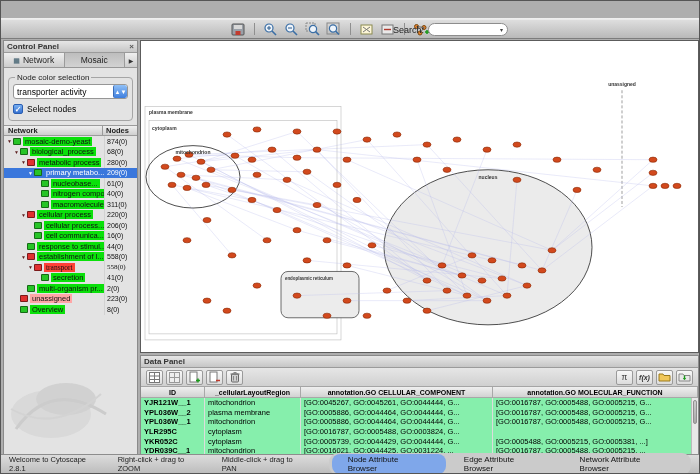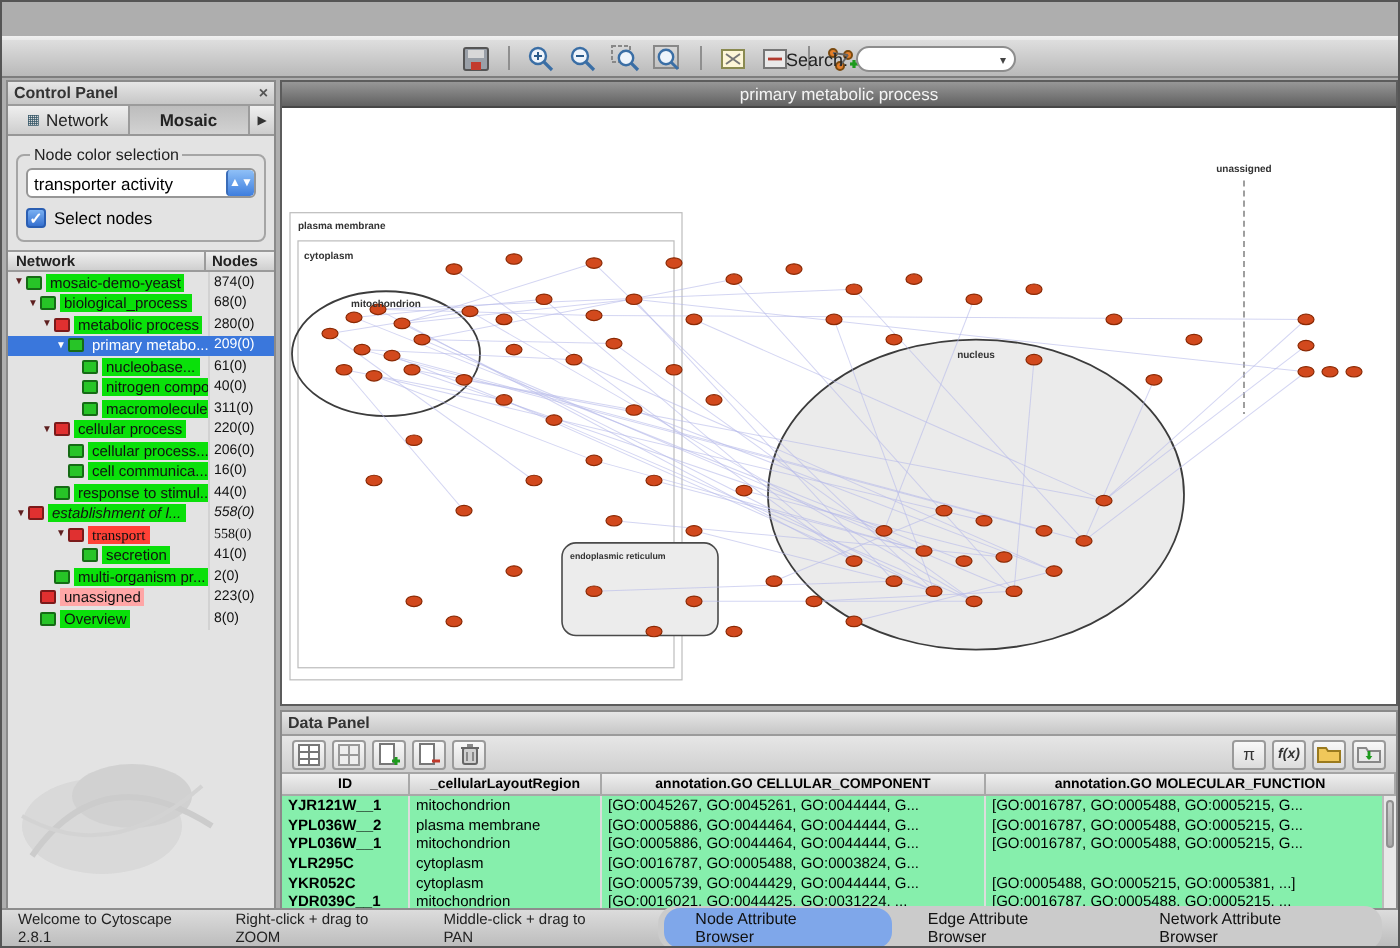--- a/index.html
+++ b/index.html
@@ -22,21 +22,21 @@
 .searchbox{width:80px;height:13px;background:#fff;border:1px solid #8d8d8d;border-radius:7px;display:flex;align-items:center;padding:0 4px 0 5px;}
 .sinput{border:0;outline:0;width:58px;font-size:8px;font-family:"Liberation Sans",sans-serif;background:transparent;}
 .dda{font-size:6px;color:#444;margin-left:auto;}
 
 
 .control-panel{position:absolute;top:39px;left:2px;width:135px;height:415px;background:#e3e3e3;border:1px solid #8a8a8a;overflow:hidden;}
 .ptitle{height:12px;background:linear-gradient(#e6e6e6,#c6c6c6);border-bottom:1px solid #9b9b9b;display:flex;align-items:center;justify-content:space-between;padding:0 3px;font-size:8px;font-weight:bold;color:#333;}
 .pclose{font-size:8px;color:#555;line-height:8px;}
 .cp-tabs{display:flex;height:15px;border-bottom:1px solid #979797;background:#c6c6c6;}
 .cp-tab{flex:1;display:flex;align-items:center;justify-content:center;gap:3px;font-size:8.5px;background:linear-gradient(#efefef,#cdcdcd);border-right:1px solid #9b9b9b;color:#222;}
-.cp-tab.active{background:linear-gradient(#bdbdbd,#d2d2d2);font-weight:bold;}
+.cp-tab.active{background:linear-gradient(#bdbdbd,#d2d2d2);font-weight:normal;}
 .cp-tab .mini{font-size:7px;color:#356;line-height:7px;}
 .cp-arrow{width:12px;display:flex;align-items:center;justify-content:center;font-size:6px;color:#333;background:linear-gradient(#efefef,#cdcdcd);}
 .groupbox{margin:5px 4px 4px;border:1px solid #a5a5a5;border-radius:4px;padding:2px 4px 6px;}
 .groupbox legend{font-size:8px;color:#222;padding:0 2px;margin-left:2px;}
 .dropdown{height:15px;background:#fff;border:1px solid #969696;border-radius:3px;display:flex;align-items:center;font-size:8.5px;padding-left:3px;overflow:hidden;}
 .ddval{white-space:nowrap;overflow:hidden;flex:1;}
 .ddbtn{width:14px;height:13px;flex:none;background:linear-gradient(#8fc0f7,#3e7ede);border-left:1px solid #3a6cb8;border-radius:2px;color:#fff;font-size:6px;display:flex;align-items:center;justify-content:center;}
 .checkrow{display:flex;align-items:center;gap:4px;margin-top:5px;font-size:8.5px;}
 .checkbox{width:10px;height:10px;border-radius:2px;background:linear-gradient(#79b0f2,#3671d0);border:1px solid #2a5eb2;color:#fff;font-size:8px;line-height:9px;text-align:center;font-weight:bold;flex:none;}
 .tree-header{display:flex;height:11px;background:linear-gradient(#efefef,#cfcfcf);border-top:1px solid #9b9b9b;border-bottom:1px solid #9b9b9b;font-size:7.5px;font-weight:bold;color:#222;align-items:center;}
@@ -284,21 +284,21 @@
           <span class="ticon ticon-green"></span>
           <span class="tlabel bg-green">cell communica...</span>
           <span class="tcount">16(0)</span>
         </div>
         <div class="trow" style="padding-left: 16px;">
           <span class="tarrow"></span>
           <span class="ticon ticon-green"></span>
           <span class="tlabel bg-green">response to stimul...</span>
           <span class="tcount">44(0)</span>
         </div>
-        <div class="trow" style="padding-left: 3px; font-style: italic;">
+        <div class="trow" style="padding-left: 16px;">
           <span class="tarrow">▼</span>
           <span class="ticon ticon-red"></span>
           <span class="tlabel bg-green">establishment of l...</span>
           <span class="tcount">558(0)</span>
         </div>
         <div class="trow" style="padding-left: 23px; font-family: Liberation Serif, serif;">
           <span class="tarrow">▼</span>
           <span class="ticon ticon-red"></span>
           <span class="tlabel bg-red">transport</span>
           <span class="tcount">558(0)</span>
@@ -334,21 +334,20 @@
             <ellipse cx="45" cy="55" rx="40" ry="24" fill="#d2d2d2"></ellipse>
             <ellipse cx="60" cy="40" rx="30" ry="16" fill="#c6c6c6"></ellipse>
             <path d="M10 70 Q 45 20 100 55" stroke="#bdbdbd" stroke-width="3" fill="none"></path>
             <path d="M5 50 Q 50 75 95 35" stroke="#c9c9c9" stroke-width="2" fill="none"></path>
           </g>
         </svg>
     </div>
   </div>
 
   <div class="network-window">
-    <div class="nw-title">primary metabolic process</div>
     <div class="nw-canvas">
       <svg id="netsvg" viewBox="0 0 557 296" preserveAspectRatio="none">
           <rect x="4" y="52" width="196" height="232" fill="none" stroke="#bcbcbc" stroke-width="0.6"></rect>
           <rect x="8" y="66" width="188" height="212" fill="none" stroke="#bcbcbc" stroke-width="0.6"></rect>
           <ellipse cx="52" cy="122" rx="47" ry="31" fill="none" stroke="#3c3c3c" stroke-width="0.9"></ellipse>
           <ellipse cx="347" cy="192" rx="104" ry="77" fill="#ebebeb" stroke="#3c3c3c" stroke-width="0.9"></ellipse>
           <rect x="140" y="216" width="78" height="46" rx="7" fill="#ececec" stroke="#4a4a4a" stroke-width="0.8"></rect>
           <line x1="481" y1="36" x2="481" y2="152" stroke="#777" stroke-width="0.7" stroke-dasharray="3 2"></line>
           <line x1="24" y1="112" x2="94" y2="101" stroke="#b6b9ea" stroke-width="0.5" stroke-opacity="0.6"></line>
           <line x1="36" y1="104" x2="131" y2="95" stroke="#b6b9ea" stroke-width="0.5" stroke-opacity="0.6"></line>

